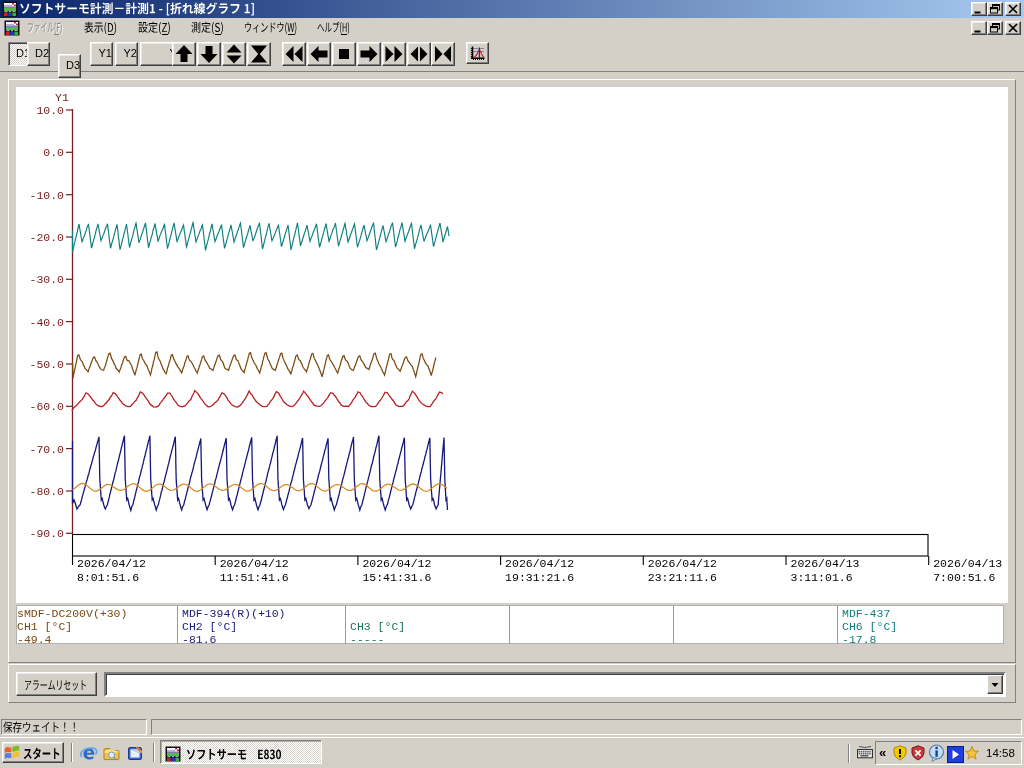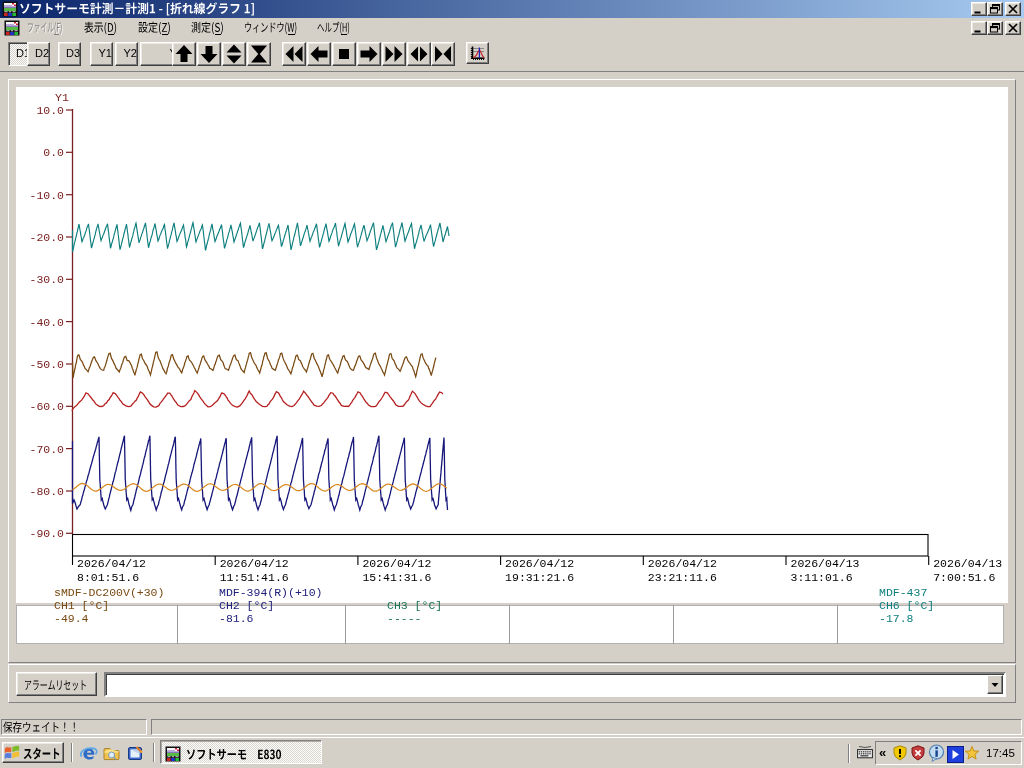--- a/index.html
+++ b/index.html
@@ -17,21 +17,21 @@
   box-shadow:inset -1px -1px 0 #808080, inset 1px 1px 0 #ece9e2; }
 .tbtn svg { position:absolute; left:0px; top:0px; }
 .tbtn.pressed { border-color:#808080 #fff #fff #808080; box-shadow:inset 1px 1px 0 #404040, inset -1px -1px 0 #ece9e2;
   background-image:linear-gradient(45deg,#fff 25%,transparent 25%,transparent 75%,#fff 75%),linear-gradient(45deg,#fff 25%,transparent 25%,transparent 75%,#fff 75%);
   background-size:2px 2px; background-position:0 0,1px 1px; }
 .tlab { font-size:11px; text-align:right; line-height:21px; color:#000; }
 .mainpanel { position:absolute; left:8px; top:79px; width:1008px; height:584px;
   border:1px solid; border-color:#fff #808080 #808080 #fff; background:#D4D0C8; }
 .chartwhite { position:absolute; left:16px; top:87px; width:992px; height:516px; background:#fff; }
 .legendbox { position:absolute; left:16px; top:605px; width:988px; height:39px; background:#fff; border:1px solid #b0b0b0; }
-.leg { position:absolute; top:586px; font-family:"Liberation Mono",monospace; font-size:11.5px; line-height:13px; white-space:pre;margin-left:37px; }
+.leg { position:absolute; top:607px; font-family:"Liberation Mono",monospace; font-size:11.5px; line-height:13px; white-space:pre; }
 .ct { font-family:"Liberation Mono",monospace; font-size:11.5px; }
 .alarmpanel { position:absolute; left:8px; top:664px; width:1008px; height:39px;
   border:1px solid; border-color:#fff #808080 #808080 #fff; }
 .alarmbtn { position:absolute; left:16px; top:672px; width:81px; height:24px; background:#D4D0C8;
   border:1px solid; border-color:#fff #404040 #404040 #fff; box-shadow:inset -1px -1px 0 #808080, inset 1px 1px 0 #ece9e2; }
 .combo { position:absolute; left:104px; top:672px; width:902px; height:25px; background:#fff;
   border:2px solid; border-color:#808080 #fff #fff #808080; box-shadow:inset 1px 1px 0 #404040; }
 .combobtn { position:absolute; right:1px; top:1px; width:16px; height:19px; background:#D4D0C8;
   border:1px solid; border-color:#fff #404040 #404040 #fff; box-shadow:inset -1px -1px 0 #808080; }
 .statuspanel { position:absolute; height:16px; top:719px; border:1px solid; border-color:#808080 #fff #fff #808080; }
@@ -151,21 +151,21 @@
     </div>
     <div class="wbtn" style="left:1005px;top:21px">
       <svg width="14" height="12" viewBox="0 0 14 12">
 <path d="M3 2 L11 10 M11 2 L3 10" stroke="#000" stroke-width="1.7"></path>
       </svg>
     </div>
 
 <div class="toolbar"></div>
 <div class="tbtn pressed tlab" style="left:8px;top:42px;width:23px">D1</div>
     <div class="tbtn tlab" style="left:27px;top:42px;width:23px">D2</div>
-    <div class="tbtn tlab" style="left:58px;top:42px;width:23px">D3</div>
+    <div class="tbtn tlab" style="left:58px;top:54px;width:23px">D3</div>
     <div class="tbtn tlab" style="left:90px;top:42px;width:23px">Y1</div>
     <div class="tbtn tlab" style="left:115px;top:42px;width:23px">Y2</div>
     <div class="tbtn tlab" style="left:140px;top:42px;width:44px">Y3</div>
     <div class="tbtn" style="left:172px;top:42px;width:24px">
       <svg width="22" height="22" viewBox="1 1 22 22">
         <path d="M12 3 L3.5 12 H8.5 V20 H15.5 V12 H20.5 Z" fill="#000"></path>
       </svg>
     </div>
     <div class="tbtn" style="left:197px;top:42px;width:24px">
       <svg width="22" height="22" viewBox="1 1 22 22">
@@ -399,14 +399,14 @@
 <rect x="7.4" y="2.8" width="2.4" height="2.4" fill="#17448C"></rect>
 <rect x="7.4" y="6.4" width="2.4" height="6.4" fill="#17448C"></rect>
 </svg>
 <svg class="abs" style="left:947px;top:746px" width="17" height="17" viewBox="0 0 17 17">
 <rect x="0.5" y="0.5" width="16" height="16" fill="#1E3FDD" stroke="#0A1E88" stroke-width="1"></rect>
 <path d="M5.5 4 L12 8.5 L5.5 13 Z" fill="#fff"></path>
 </svg>
 <svg class="abs" style="left:965px;top:745px" width="15" height="17" viewBox="0 0 15 17">
 <polygon points="7.0,1.4 8.8,6.0 13.7,6.2 9.9,9.3 11.1,14.1 7.0,11.4 2.9,14.1 4.1,9.3 0.3,6.2 5.2,6.0" fill="#F2C53C" stroke="#C89010" stroke-width="1"></polygon>
     </svg>
-<div class="abs" style="left:986px;top:747px;font-size:11.5px;color:#000">17:45</div>
+<div class="abs" style="left:986px;top:747px;font-size:11.5px;color:#000">14:58</div>
 
 </div>
 </body></html>

